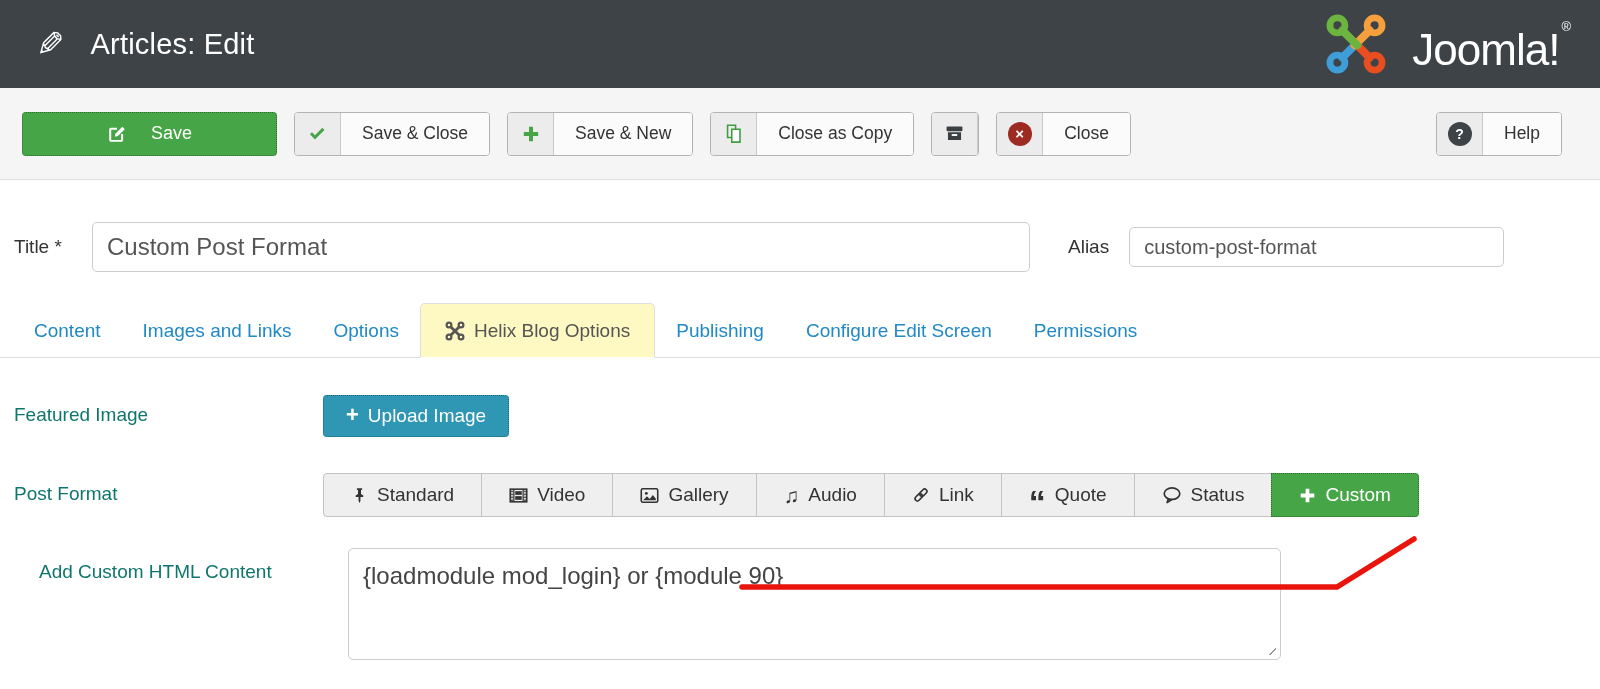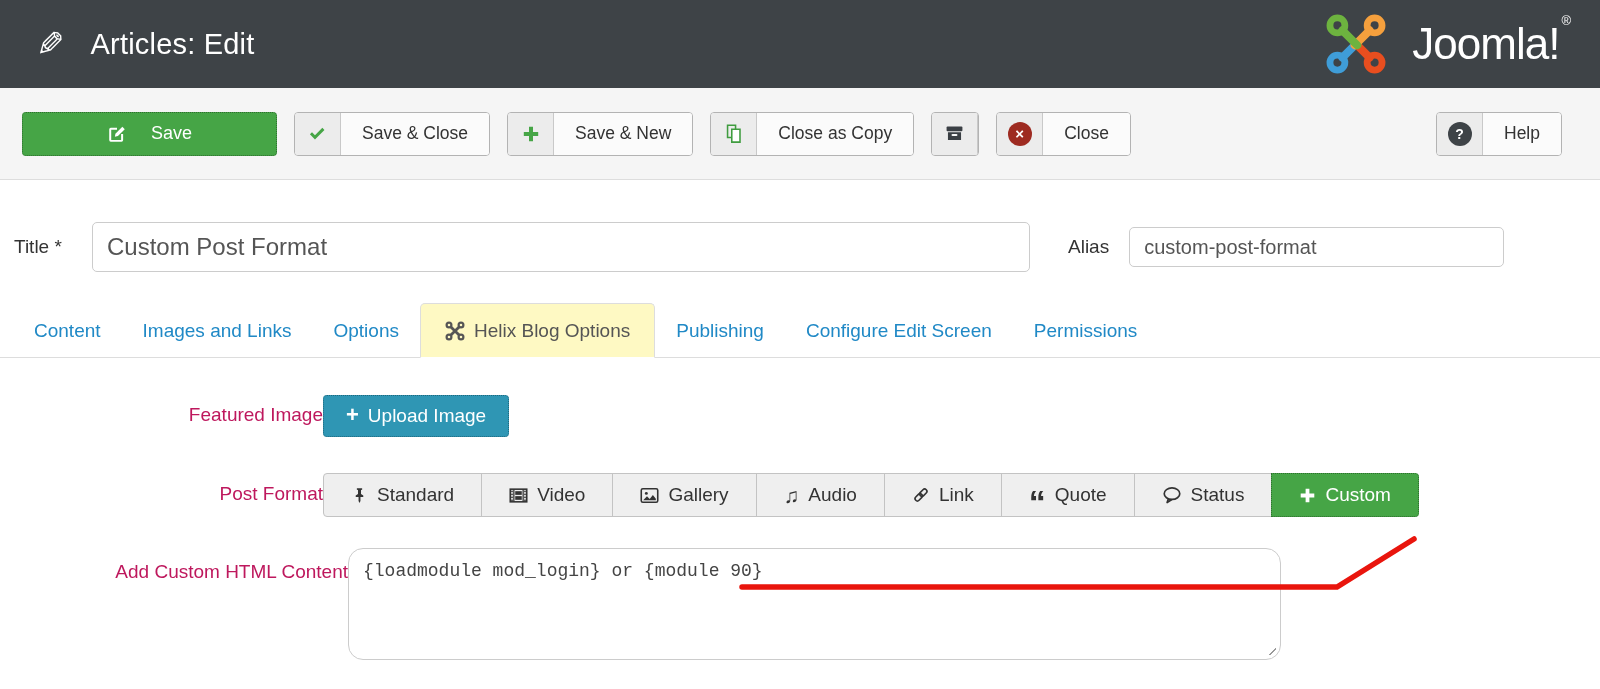--- a/index.html
+++ b/index.html
@@ -8,21 +8,21 @@
     font-family: "Liberation Sans", "DejaVu Sans", sans-serif;
     background:#fff; color:#333; position:relative; overflow:hidden;
   }
   
   .app-header{
     height:88px; background:#3e4347; display:flex; align-items:center;
     padding:0 30px 0 36px;
   }
   .hdr-pencil{ color:#fff; font-size:34px; transform:scaleX(-1); margin-right:26px; line-height:1; }
   .hdr-title{ color:#fff; font-size:29px; font-weight:400; letter-spacing:.2px; }
-  .hdr-logo{ margin-left:auto; display:flex; align-items:center; gap:25px; }
+  .hdr-logo{ margin-left:auto; display:flex; align-items:flex-end; gap:25px; }
   .hdr-logo-text{ color:#fff; font-size:44px; font-weight:400; letter-spacing:-1px; }
   .hdr-logo-reg{ color:#fff; font-size:13px; vertical-align:super; position:relative; top:-18px; margin-left:2px;}
   
   .toolbar{
     height:92px; background:#f5f5f5; border-bottom:1px solid #ddd;
     display:flex; align-items:center; gap:17px; padding:0 38px 0 22px;
   }
   .btn-save{
     min-width:255px; height:44px; border-radius:4px;
     background:#46a546; border:1px dotted #2e6f2e;
@@ -69,21 +69,21 @@
   .tab.active{
     color:#555; background:#fef9c3; border:1px solid #ddd; border-bottom:1px solid #fff;
     border-radius:5px 5px 0 0; margin-bottom:-1px; padding:0 24px;
     display:flex; align-items:center; gap:9px; cursor:default;
   }
   
   .field-row{ display:flex; align-items:flex-start; margin-left:14px; }
   .row-featured{ margin-top:37px; }
   .row-format{ margin-top:36px; }
   .row-html{ margin-top:31px; }
-  .col-label{ width:309px; flex:none; font-size:19px; color:#be185d;text-align:right; }
+  .col-label{ width:309px; flex:none; font-size:19px; color:#0f766e; }
   .row-featured .col-label{ padding-top:9px; }
   .row-format  .col-label{ padding-top:10px; }
   .row-html    .col-label{ padding-top:13px;margin-left:25px; }
   .btn-upload{
     height:42px; background:#2f96b4; border:1px dotted #1f687e; border-radius:4px;
     color:#fff; font-size:19px; display:inline-flex; align-items:center; gap:9px; padding:0 22px; cursor:pointer;
   }
   .fmt-group{ display:inline-flex; }
   .fmt-btn{
     height:44px; background:#efefef; border:1px solid #c3c3c3; margin-left:-1px;
@@ -93,22 +93,22 @@
   .fmt-btn:first-child{ border-radius:4px 0 0 4px; margin-left:0; }
   .fmt-btn:last-child{ border-radius:0 4px 4px 0; }
   .fmt-btn.active{
     background:#46a546; border:1px dotted #2e6f2e; color:#fff; position:relative; z-index:2;
   }
   .quote-glyph{ font-size:34px; font-weight:bold; line-height:0; position:relative; top:7px; }
   .note-glyph{ font-size:21px; line-height:1; }
   .plus-glyph{ font-size:22px; font-weight:bold; line-height:1; position:relative; top:-1px; }
   .ta-wrap{ position:relative; }
   .inp-textarea{
-    width:933px; height:112px; resize:none; font-size:18px; color:#444;
-    padding:11px 14px; line-height:1.3; border-radius:15px;font-family:Liberation Mono, monospace;
+    width:933px; height:112px; resize:none; font-size:24px; color:#444;
+    padding:11px 14px; line-height:1.3; border-radius:5px;
   }
   .grip{
     position:absolute; right:5px; bottom:9px; width:11px; height:11px; pointer-events:none;
     background:repeating-linear-gradient(135deg,#999 0 1.5px,transparent 1.5px 5px);
     clip-path:polygon(100% 0,100% 100%,0 100%);
   }
   
   .overlay{ position:absolute; left:0; top:0; width:1600px; height:689px; pointer-events:none; z-index:6; }
 </style>
 </head>

